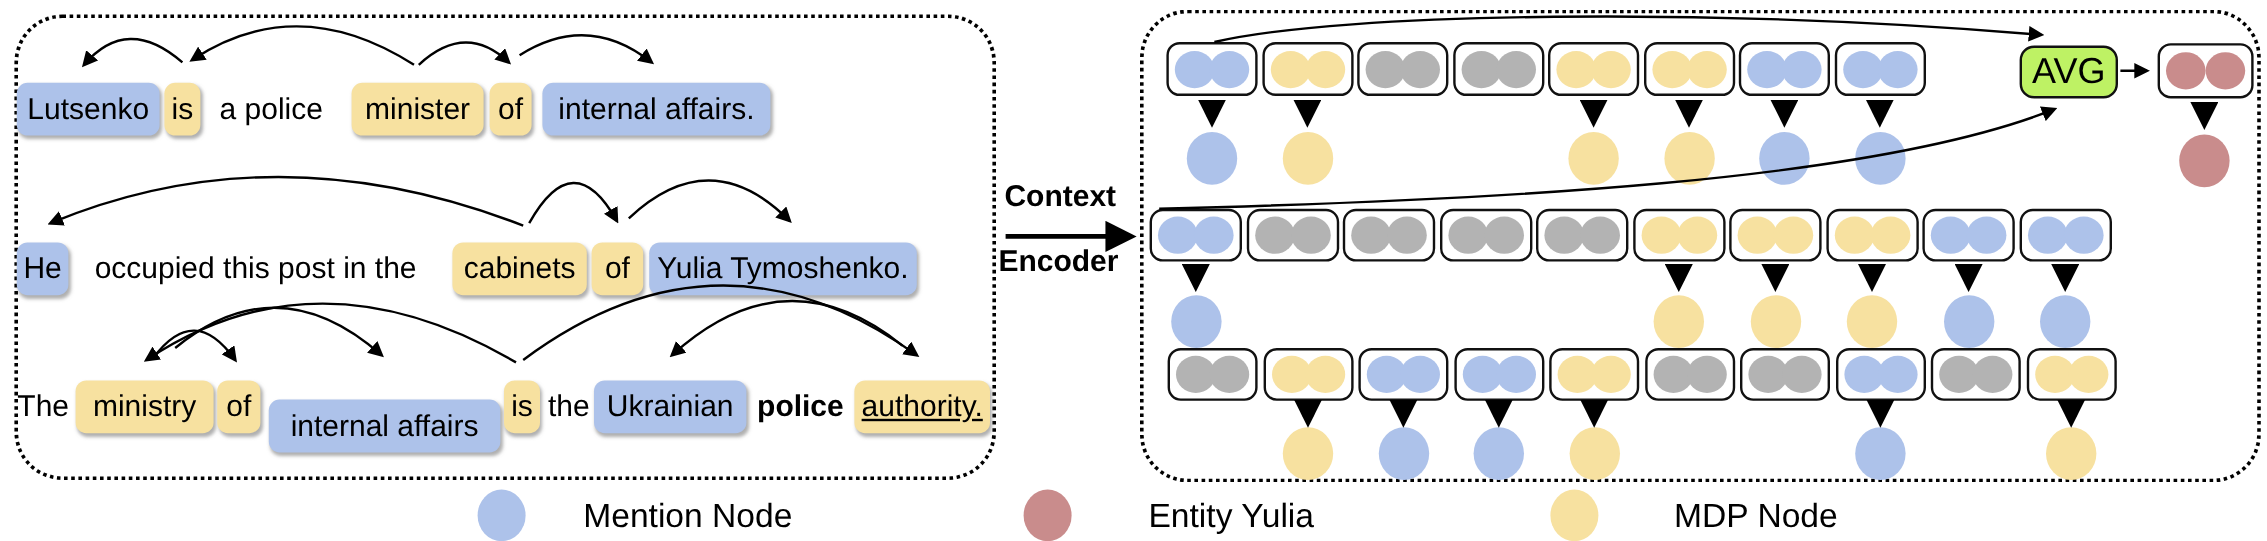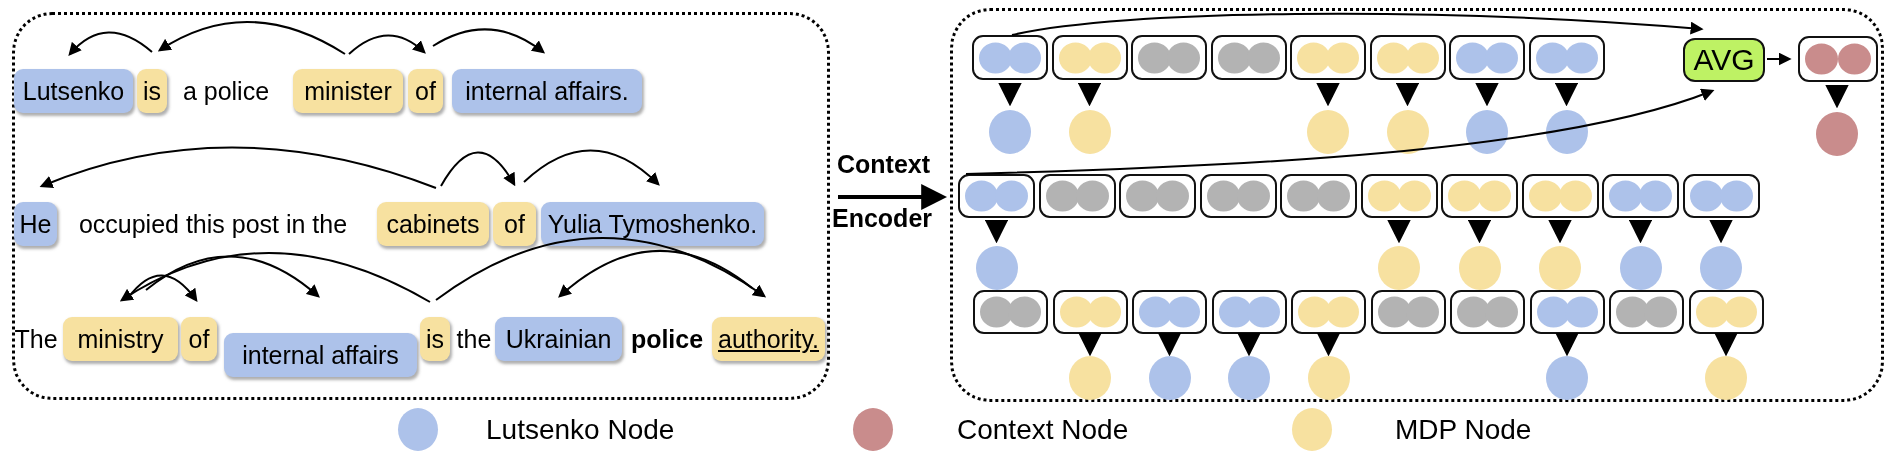--- a/index.html
+++ b/index.html
@@ -63,25 +63,25 @@
 
   <div id="avg-box">AVG</div>
 
   <div class="cell" id="entity-cell">
     <div class="ov o1 t-entity"></div>
     <div class="ov o2 t-entity"></div>
   </div>
 
   <div class="legend-item" id="lg-mention">
     <span class="swatch t-mention"></span>
-    <span class="legend-label">Lutsenko Node</span>
+    <span class="legend-label">Mention Node</span>
   </div>
   <div class="legend-item" id="lg-entity">
     <span class="swatch t-entity"></span>
-    <span class="legend-label">Context Node</span>
+    <span class="legend-label">Entity Yulia</span>
   </div>
   <div class="legend-item" id="lg-mdp">
     <span class="swatch t-mdp"></span>
     <span class="legend-label">MDP Node</span>
   </div>
 
   <svg id="overlay" width="1889" height="451" viewBox="0 0 1889 451">
     <defs>
       <marker id="m-arrow" viewBox="0 0 10 10" refX="8" refY="5" markerWidth="6.5" markerHeight="6.5" orient="auto-start-reverse">
           <path d="M0,0 L10,5 L0,10 z" fill="#000"></path>

